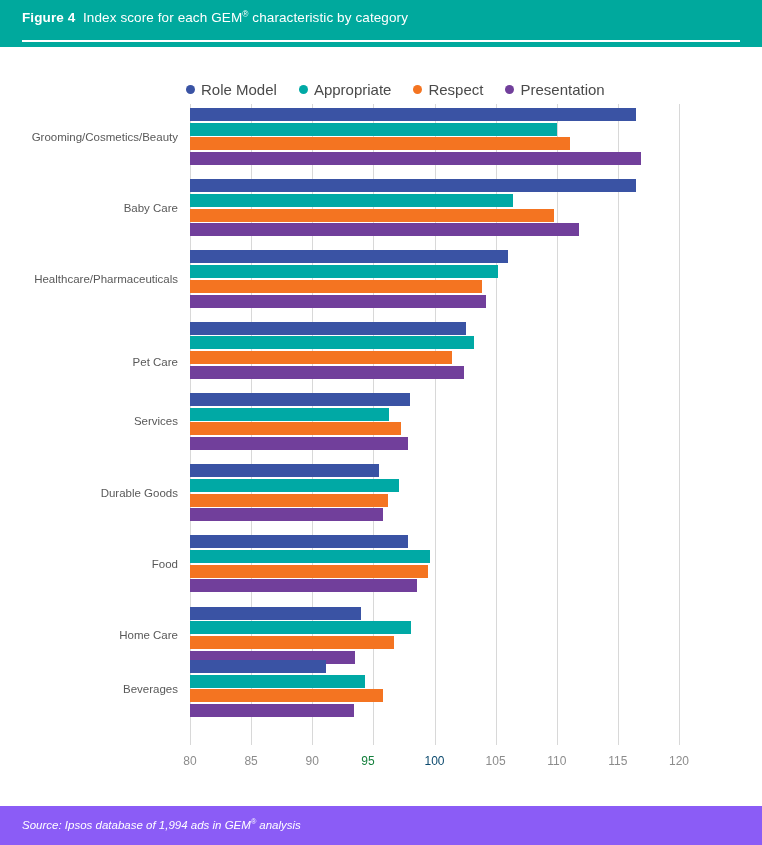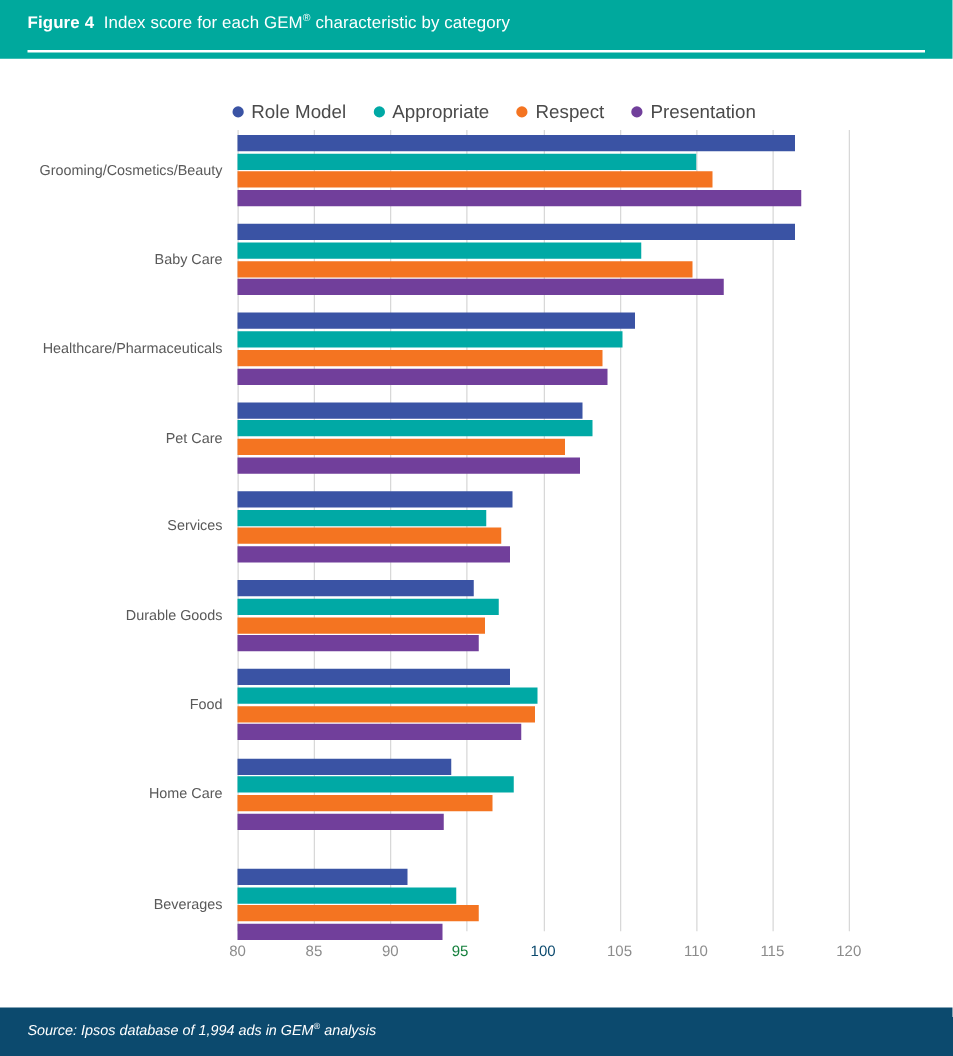--- a/index.html
+++ b/index.html
@@ -57,21 +57,21 @@
     line-height: 0;
   }
 
   
   .footer-band {
     position: absolute;
     left: 0;
     top: 806px;
     width: 762px;
     height: 39px;
-    background: #0c4a6e;
+    background: #8b5cf6;
   }
   .footer-text {
     position: absolute;
     left: 22px;
     top: 13px;
     font-size: 11.5px;
     font-style: italic;
     color: #ffffff;
     white-space: nowrap;
   }
@@ -226,21 +226,21 @@
           <div class="bar" title="Baby Care — Presentation: 111.8" style="background: rgb(113, 63, 155); width: 388.755px; top: 48.1px;"></div>
         </div>
         <div class="group" style="top: 142.444px; height: 71.2222px;">
           <div class="cat-label" style="color: rgb(89, 89, 89); top: 32.55px; transform: translateY(-50%);">Healthcare/Pharmaceuticals</div>
           <div class="bar" title="Healthcare/Pharmaceuticals — Role Model: 106" style="background: rgb(58, 83, 164); width: 317.85px; top: 4px;"></div>
           <div class="bar" title="Healthcare/Pharmaceuticals — Appropriate: 105.2" style="background: rgb(0, 169, 165); width: 308.07px; top: 18.7px;"></div>
           <div class="bar" title="Healthcare/Pharmaceuticals — Respect: 103.9" style="background: rgb(244, 116, 33); width: 292.178px; top: 33.4px;"></div>
           <div class="bar" title="Healthcare/Pharmaceuticals — Presentation: 104.2" style="background: rgb(113, 63, 155); width: 295.845px; top: 48.1px;"></div>
         </div>
         <div class="group" style="top: 213.667px; height: 71.2222px;">
-          <div class="cat-label" style="color: rgb(89, 89, 89); top: 33px; transform: translateY(-50%); margin-left: 36px;">Pet Care</div>
+          <div class="cat-label" style="color: rgb(89, 89, 89); top: 44px; transform: translateY(-50%); margin-left: 36px;">Pet Care</div>
           <div class="bar" title="Pet Care — Role Model: 102.6" style="background: rgb(58, 83, 164); width: 276.285px; top: 4px;"></div>
           <div class="bar" title="Pet Care — Appropriate: 103.2" style="background: rgb(0, 169, 165); width: 283.62px; top: 18.7px;"></div>
           <div class="bar" title="Pet Care — Respect: 101.4" style="background: rgb(244, 116, 33); width: 261.615px; top: 33.4px;"></div>
           <div class="bar" title="Pet Care — Presentation: 102.4" style="background: rgb(113, 63, 155); width: 273.84px; top: 48.1px;"></div>
         </div>
         <div class="group" style="top: 284.889px; height: 71.2222px;">
           <div class="cat-label" style="color: rgb(89, 89, 89); top: 32.55px; transform: translateY(-50%);">Services</div>
           <div class="bar" title="Services — Role Model: 98" style="background: rgb(58, 83, 164); width: 220.05px; top: 4px;"></div>
           <div class="bar" title="Services — Appropriate: 96.3" style="background: rgb(0, 169, 165); width: 199.267px; top: 18.7px;"></div>
           <div class="bar" title="Services — Respect: 97.3" style="background: rgb(244, 116, 33); width: 211.492px; top: 33.4px;"></div>
@@ -260,21 +260,21 @@
           <div class="bar" title="Durable Goods — Respect: 96.2" style="background: rgb(244, 116, 33); width: 198.045px; top: 33.4px;"></div>
           <div class="bar" title="Durable Goods — Presentation: 95.8" style="background: rgb(113, 63, 155); width: 193.155px; top: 48.1px;"></div>
         </div>
         <div class="group" style="top: 498.556px; height: 71.2222px;">
           <div class="cat-label" style="color: rgb(89, 89, 89); top: 32.55px; transform: translateY(-50%);">Home Care</div>
           <div class="bar" title="Home Care — Role Model: 94" style="background: rgb(58, 83, 164); width: 171.15px; top: 4px;"></div>
           <div class="bar" title="Home Care — Appropriate: 98.1" style="background: rgb(0, 169, 165); width: 221.272px; top: 18.7px;"></div>
           <div class="bar" title="Home Care — Respect: 96.7" style="background: rgb(244, 116, 33); width: 204.157px; top: 33.4px;"></div>
           <div class="bar" title="Home Care — Presentation: 93.5" style="background: rgb(113, 63, 155); width: 165.037px; top: 48.1px;"></div>
         </div>
-        <div class="group" style="top: 587px; height: 71.2222px; padding-left: 31px;">
+        <div class="group" style="top: 552px; height: 71.2222px; padding-left: 31px;">
           <div class="cat-label" style="color: rgb(89, 89, 89); top: 32.55px; transform: translateY(-50%);">Beverages</div>
           <div class="bar" title="Beverages — Role Model: 91.1" style="background: rgb(58, 83, 164); width: 135.697px; top: 4px;"></div>
           <div class="bar" title="Beverages — Appropriate: 94.3" style="background: rgb(0, 169, 165); width: 174.817px; top: 18.7px;"></div>
           <div class="bar" title="Beverages — Respect: 95.8" style="background: rgb(244, 116, 33); width: 193.155px; top: 33.4px;"></div>
           <div class="bar" title="Beverages — Presentation: 93.4" style="background: rgb(113, 63, 155); width: 163.815px; top: 48.1px;"></div>
         </div>
       </div>
   </div>
 
   <div class="xticks">

